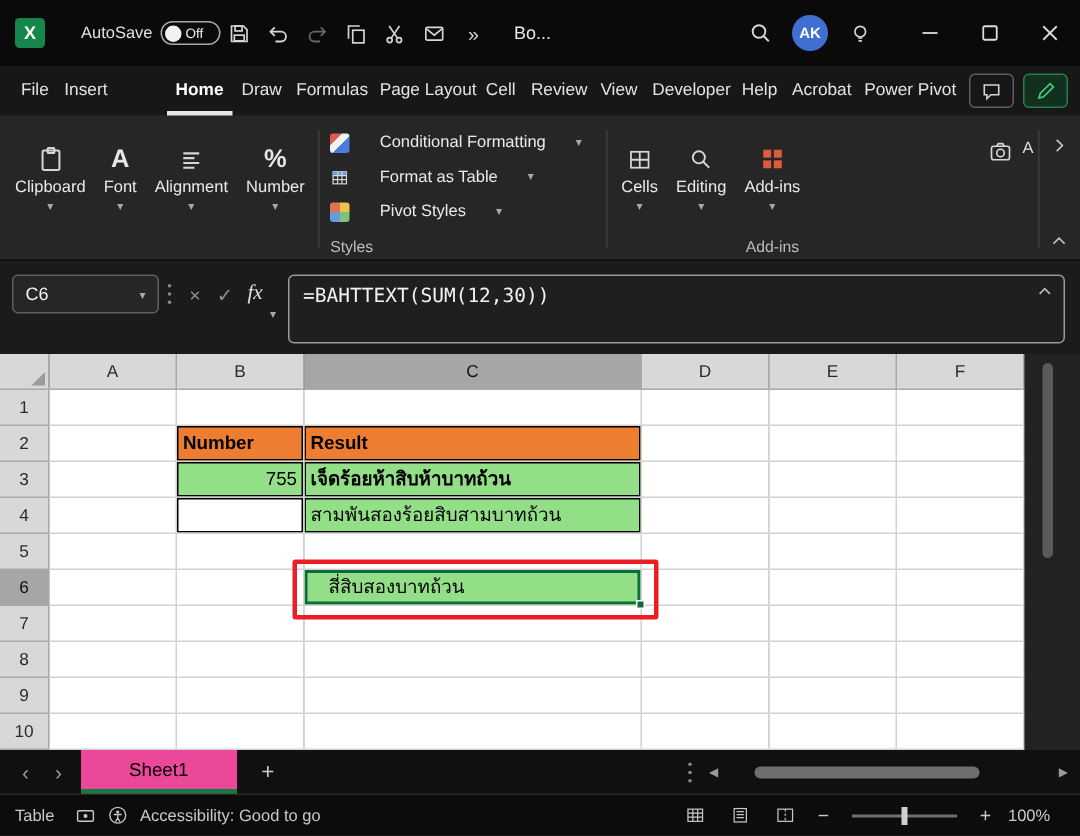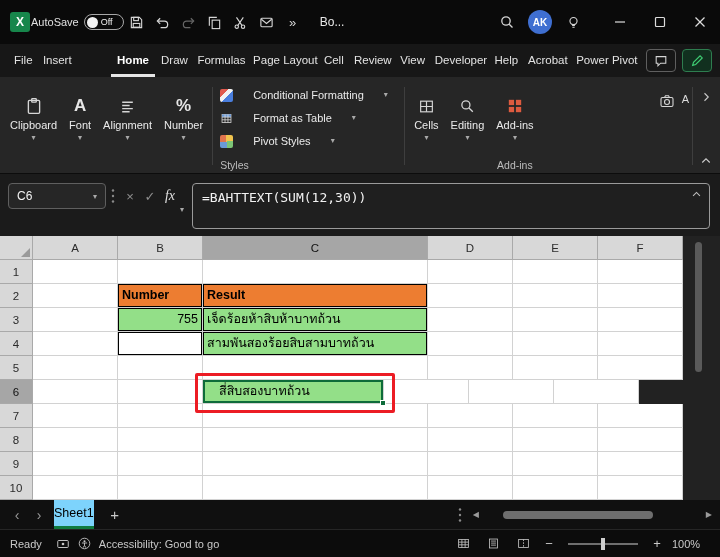--- a/index.html
+++ b/index.html
@@ -10,21 +10,21 @@
     --c-avatar: #3F6FD1; --c-accent: #107C41;
   }
   svg { display: block; }
   .spacer { flex: 1; }
 
   
   .titlebar { height: 44px; background: #0a0a0a; display: flex; align-items: center;
     color: #e6e6e6; padding: 0 0 0 10px; }
   .xl-logo { width: 20px; height: 20px; background: #17864b; border-radius: 3px; color: #fff;
     font-weight: bold; font-size: 12px; display: flex; align-items: center; justify-content: center; }
-  .autosave { display: flex; align-items: center; gap: 5px; margin-left: 1px; }
+  .autosave { display: flex; align-items: center; gap: 5px; margin-left: 24px; }
   .as-label { font-size: 11px; color: #e0e0e0; }
   .as-toggle { width: 40px; height: 16px; border: 1px solid #a8a8a8; border-radius: 9px;
     display: flex; align-items: center; padding: 0 2px; gap: 3px; }
   .as-knob { width: 11px; height: 11px; border-radius: 50%; background: #f2f2f2; }
   .as-state { font-size: 9px; color: #f0f0f0; }
   .tb-icon { width: 26px; height: 28px; display: flex; align-items: center; justify-content: center;
     color: #d6d6d6; font-size: 13px; flex-shrink: 0; }
   .tb-icon.dim { opacity: .45; }
   .wb-title { font-size: 12px; color: #e8e8e8; margin-left: 14px; white-space: nowrap; }
   .avatar { width: 24px; height: 24px; border-radius: 50%; background: var(--c-avatar); color: #fff;
@@ -118,22 +118,22 @@
   .red-annotation { position: absolute; left: -8px; right: -12px; top: -7px; bottom: -10px;
     border: 3.5px solid var(--c-red); border-radius: 2px; z-index: 6; pointer-events: none; }
   .right-strip { flex: 1; position: relative; background: #222; }
   .v-thumb { position: absolute; top: 6px; left: 12px; width: 7px; height: 130px;
     background: #5a5a5a; border-radius: 4px; }
 
   
   .sheetbar { height: 29px; background: #101010; display: flex; align-items: center;
     color: #c9c9c9; padding-left: 6px; }
   .sb-nav { width: 22px; text-align: center; font-size: 14px; color: #9a9a9a; }
-  .sheet-tab { height: 100%; background: #7dd3fc; color: #000; font-size: 12.5px;
-    display: flex; align-items: center; padding: 0 0;
+  .sheet-tab { height: 100%; background: #ec4899; color: #000; font-size: 12.5px;
+    display: flex; align-items: center; padding: 0 32px;
     border-bottom: 3px solid var(--c-accent); margin-left: 4px; }
   .sb-add { width: 26px; text-align: center; font-size: 15px; color: #c9c9c9; margin-left: 8px; }
   .sb-right { margin-left: auto; display: flex; align-items: center; gap: 6px; padding-right: 8px; }
   .hs-arrow { font-size: 8px; color: #9a9a9a; }
   .h-track { width: 215px; height: 9px; display: flex; align-items: center; }
   .h-thumb { width: 150px; height: 8px; background: #6e6e6e; border-radius: 4px; margin-left: 18px; }
 
   
   .statusbar { height: 28px; background: #0c0c0c; border-top: 1px solid #262626; display: flex;
     align-items: center; color: #c9c9c9; font-size: 11px; padding: 0 10px; gap: 8px; }
@@ -456,21 +456,21 @@
           <div class="cell c-orange" style="width: 85px;">Number</div>
           <div class="cell c-orange" style="width: 225px;">Result</div>
           <div class="cell" style="width: 85px;"></div>
           <div class="cell" style="width: 85px;"></div>
           <div class="cell" style="width: 85px;"></div>
         </div>
         <div class="grid-row">
           <div class="row-h">3</div>
           <div class="cell" style="width: 85px;"></div>
           <div class="cell c-green" style="width: 85px; text-align: right;">755</div>
-          <div class="cell c-green" style="width: 225px;">เจ็ดร้อยห้าสิบห้าบาทถ้วน</div>
+          <div class="cell c-green" style="width: 225px; font-weight: bold;">เจ็ดร้อยห้าสิบห้าบาทถ้วน</div>
           <div class="cell" style="width: 85px;"></div>
           <div class="cell" style="width: 85px;"></div>
           <div class="cell" style="width: 85px;"></div>
         </div>
         <div class="grid-row">
           <div class="row-h">4</div>
           <div class="cell" style="width: 85px;"></div>
           <div class="cell c-bordered" style="width: 85px;"></div>
           <div class="cell c-green" style="width: 225px;">สามพันสองร้อยสิบสามบาทถ้วน</div>
           <div class="cell" style="width: 85px;"></div>
@@ -483,21 +483,21 @@
           <div class="cell" style="width: 85px;"></div>
           <div class="cell" style="width: 225px;"></div>
           <div class="cell" style="width: 85px;"></div>
           <div class="cell" style="width: 85px;"></div>
           <div class="cell" style="width: 85px;"></div>
         </div>
         <div class="grid-row">
           <div class="row-h sel">6</div>
           <div class="cell" style="width: 85px;"></div>
           <div class="cell" style="width: 85px;"></div>
-          <div class="cell c-green sel-cell" style="width: 181px; padding-left: 16px;">สี่สิบสองบาทถ้วน<div class="fill-handle"></div><div class="red-annotation"></div></div>
+          <div class="cell c-green sel-cell" style="width: 225px; padding-left: 16px;">สี่สิบสองบาทถ้วน<div class="fill-handle"></div><div class="red-annotation"></div></div>
           <div class="cell" style="width: 85px;"></div>
           <div class="cell" style="width: 85px;"></div>
           <div class="cell" style="width: 85px;"></div>
         </div>
         <div class="grid-row">
           <div class="row-h">7</div>
           <div class="cell" style="width: 85px;"></div>
           <div class="cell" style="width: 85px;"></div>
           <div class="cell" style="width: 225px;"></div>
           <div class="cell" style="width: 85px;"></div>
@@ -553,21 +553,21 @@
     </div>
     <div class="hs-arrow">◀</div>
     <div class="h-track">
       <div class="h-thumb"></div>
     </div>
     <div class="hs-arrow">▶</div>
   </div>
 </div>
 
 <div class="statusbar">
-  <span class="sb-ready">Ready</span>
+  <span class="sb-ready">Table</span>
   <span>
     <svg width="14" height="14" viewBox="0 0 16 16" fill="none" stroke="#c8c8c8" stroke-width="1.1">
         <rect x="2" y="4" width="12" height="8" rx="1"></rect>
         <circle cx="8" cy="8" r="1.5" fill="#c8c8c8" stroke="none"></circle>
       </svg>
   </span>
   <span>
     <svg width="13" height="13" viewBox="0 0 16 16" fill="none" stroke="#c8c8c8" stroke-width="1.1">
         <circle cx="8" cy="8" r="6.5"></circle>
         <circle cx="8" cy="5.3" r="1.3" fill="#c8c8c8" stroke="none"></circle>

